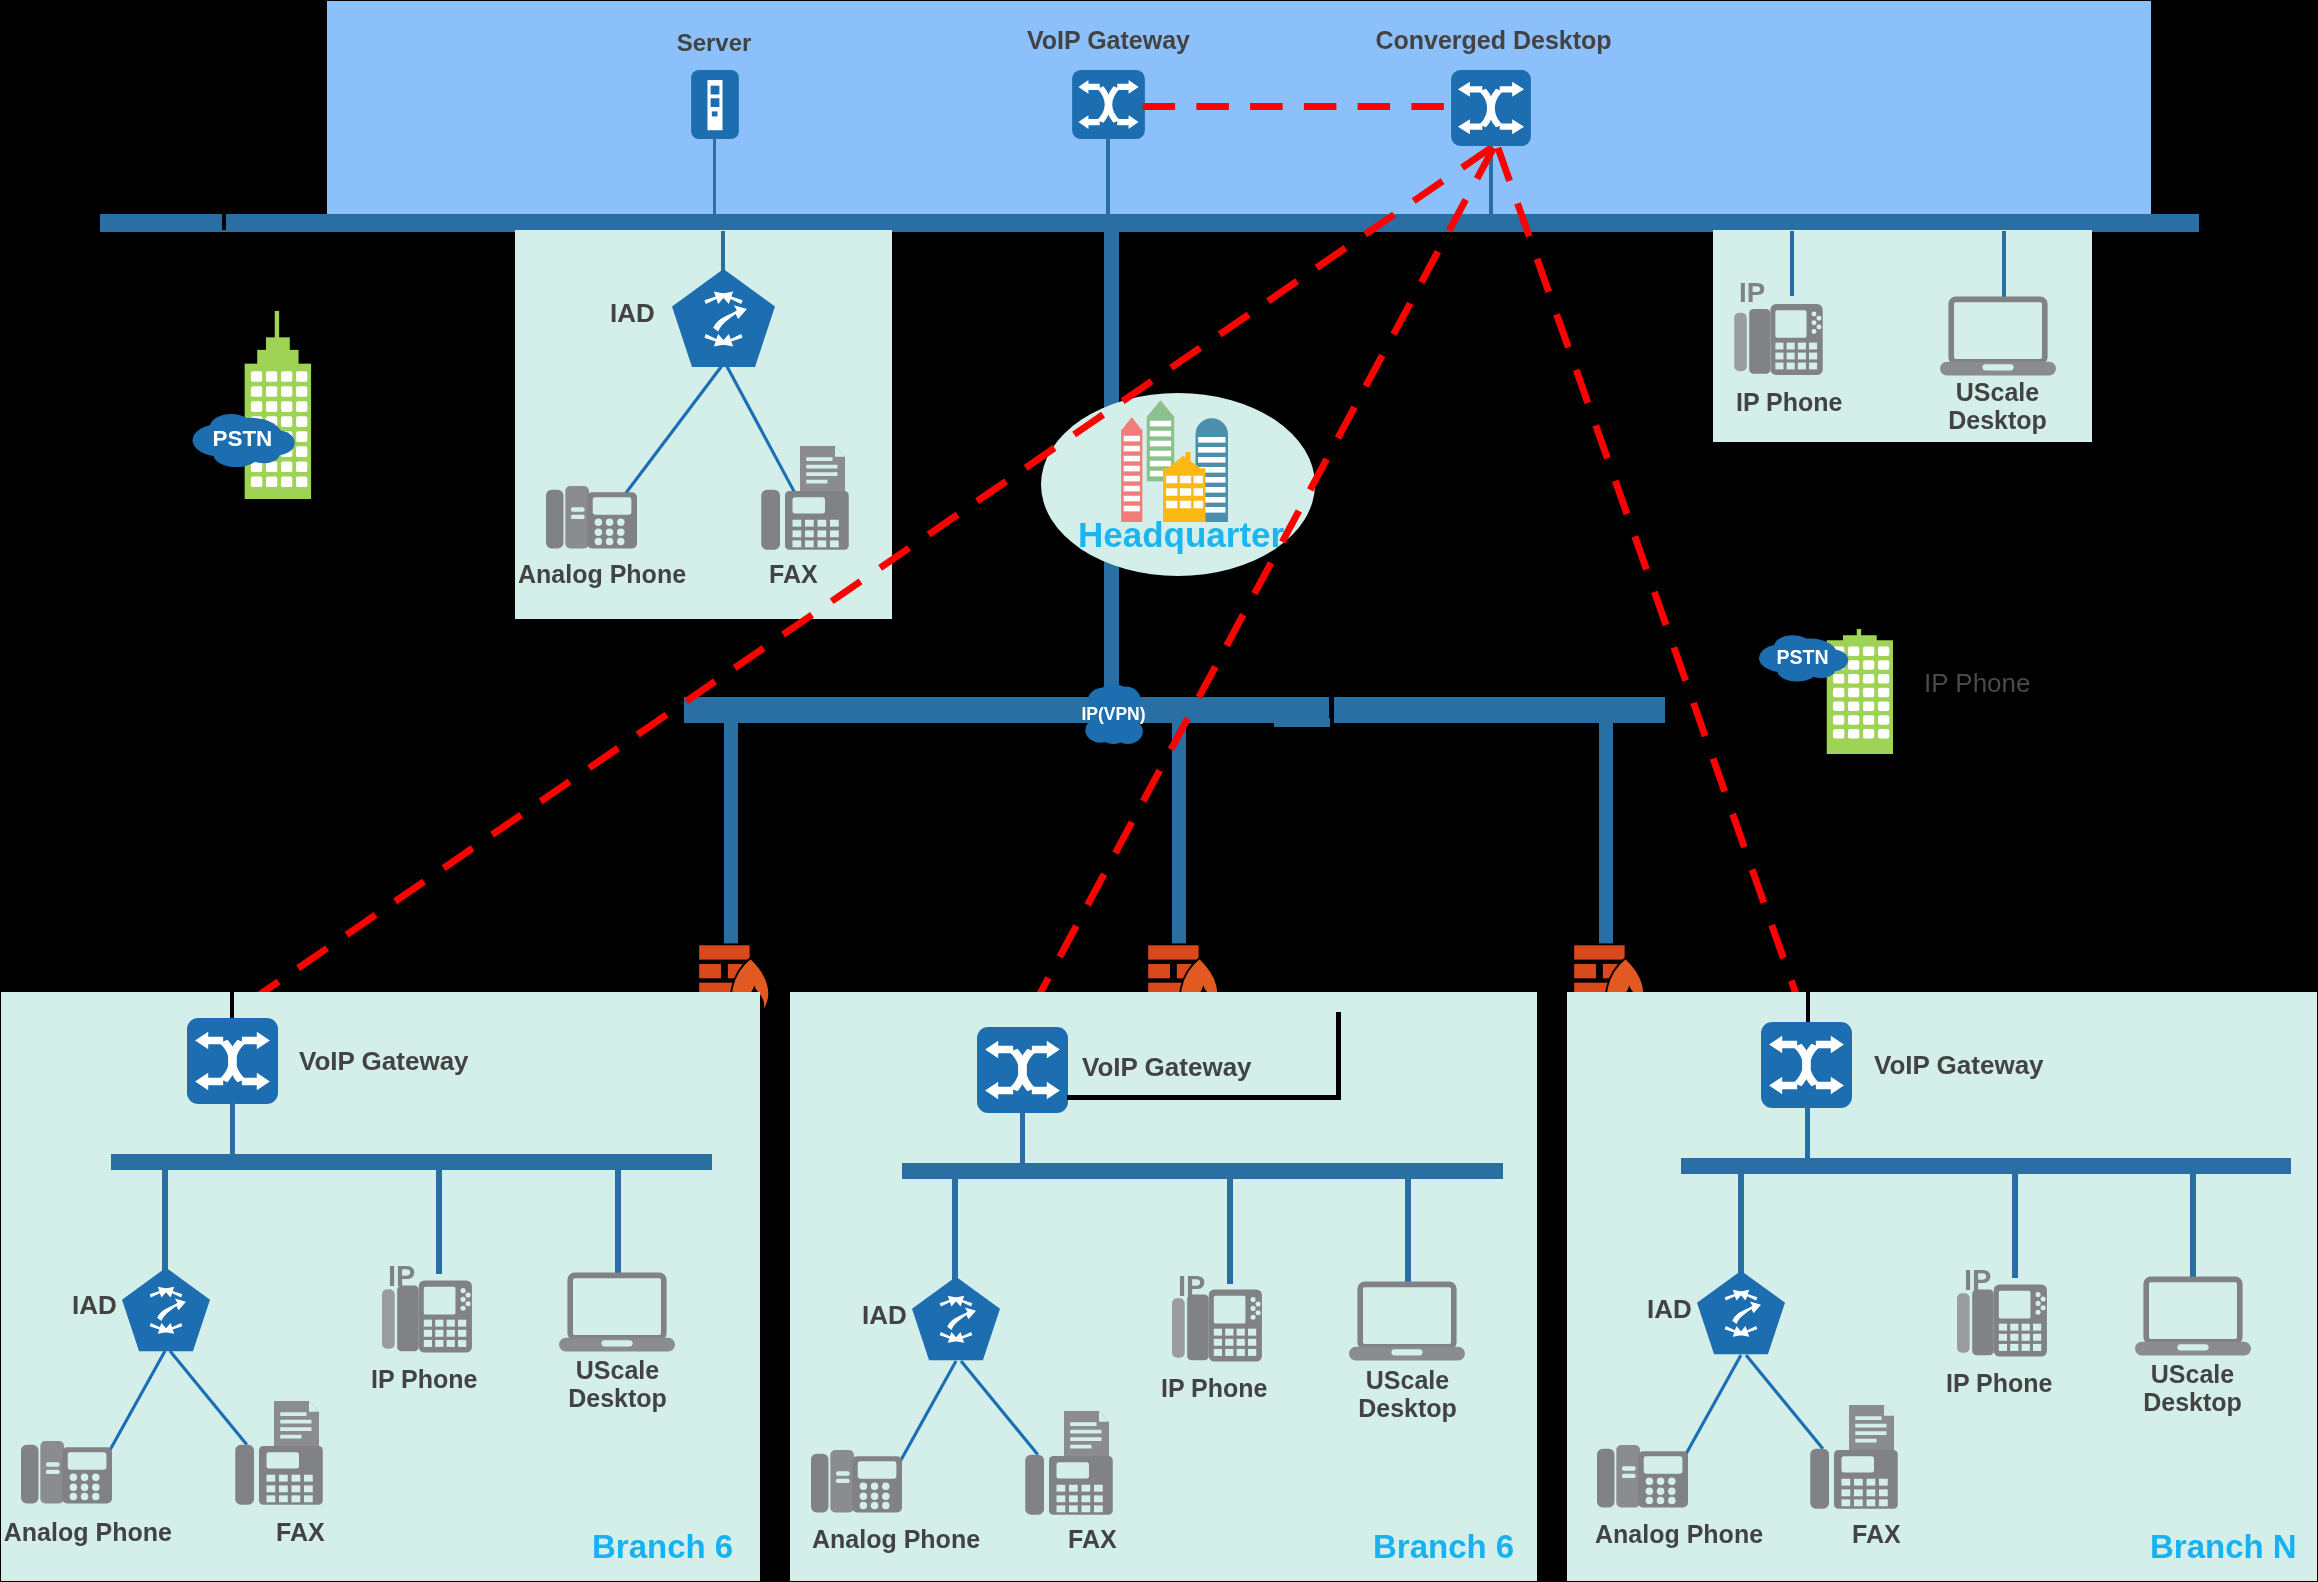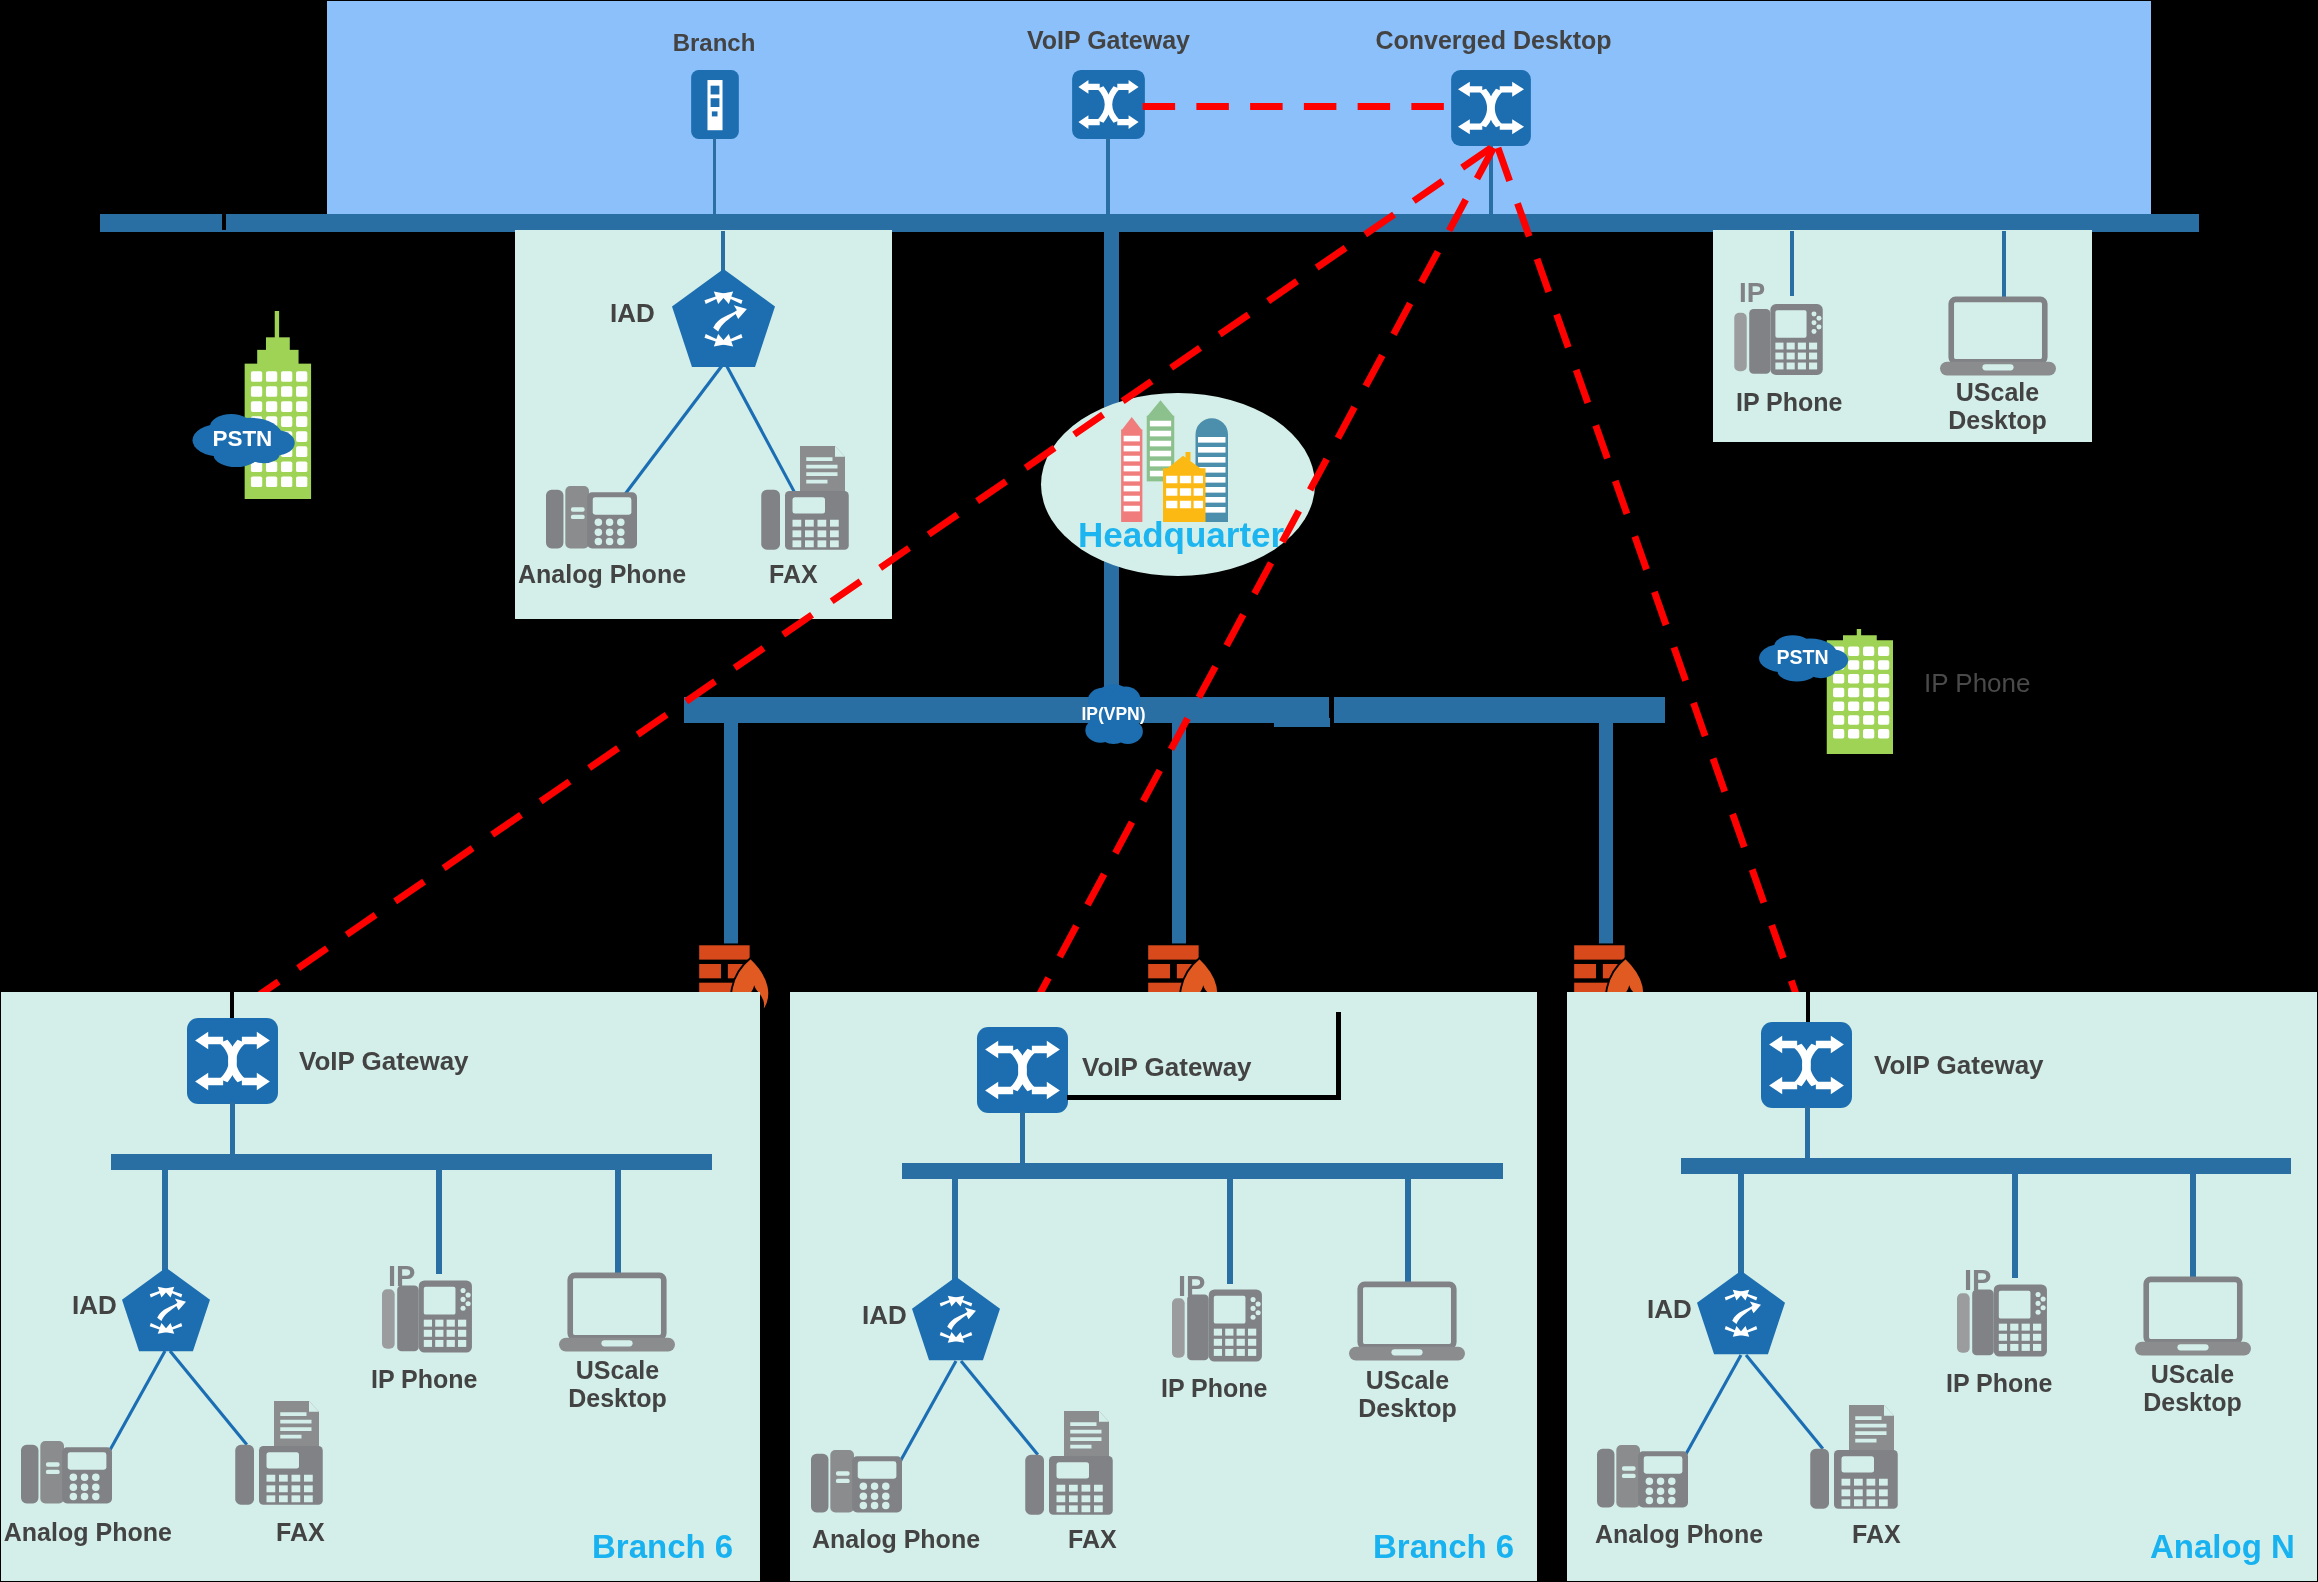--- a/index.html
+++ b/index.html
@@ -28,21 +28,21 @@
 </head>
 <body>
 
 <div id="stage">
 
   <div class="abs panel-hq" style="left:327px;top:1.3px;width:1824px;height:214px;"></div>
 
   <div class="abs bus" style="left:100px;top:214px;width:2099px;height:17.5px;"></div>
   <div class="abs blackline" style="left:222px;top:214px;width:3.8px;height:16.3px;"></div>
 
-  <div class="abs lbl lbl-center" style="left:639px;top:30px;width:150px;font-size:24px;">Branch</div>
+  <div class="abs lbl lbl-center" style="left:639px;top:30px;width:150px;font-size:24px;">Server</div>
   <div class="dev" style="left:691px;top:70px;">
     <svg width="48" height="69" viewBox="0 0 76 110">
       <rect x="0" y="0" width="76" height="110" rx="12" fill="#1c6eb0"></rect>
       <rect x="26" y="16" width="24" height="80" fill="#ffffff"></rect>
       <rect x="31" y="25" width="14" height="14" fill="#1c6eb0"></rect>
       <rect x="31" y="45" width="14" height="14" fill="#1c6eb0"></rect>
       <rect x="33" y="66" width="9" height="8" fill="#1c6eb0"></rect>
     </svg>
   </div>
   <div class="abs thinline" style="left:713px;top:138px;width:3.1px;height:77px;"></div>
@@ -857,16 +857,16 @@
     <svg width="116" height="78" viewBox="0 0 186 124">
       <rect x="18" y="0" width="150" height="100" rx="7" fill="none" stroke="#808285" stroke-width="9"></rect>
       <rect x="0" y="100" width="186" height="22" rx="11" fill="#8a8c8e"></rect>
       <rect x="68" y="104" width="50" height="10" rx="5" fill="#d4efe9"></rect>
     </svg>
   </div>
   <div class="abs lbl lbl-center" style="left:2130px;top:1360px;width:125px;font-size:25px;">
     <div>UScale</div>
     <div>Desktop</div>
   </div>
-  <div class="abs lbl-branch" style="left:2150px;top:1528px;font-size:33px;">Analog N</div>
+  <div class="abs lbl-branch" style="left:2150px;top:1528px;font-size:33px;">Branch N</div>
 
 </div>
 
 
 </body></html>

